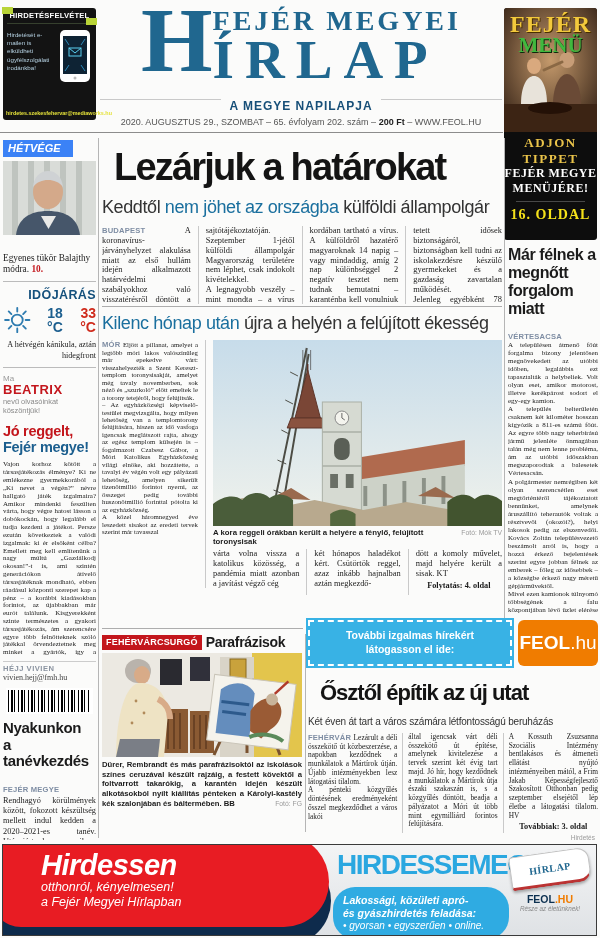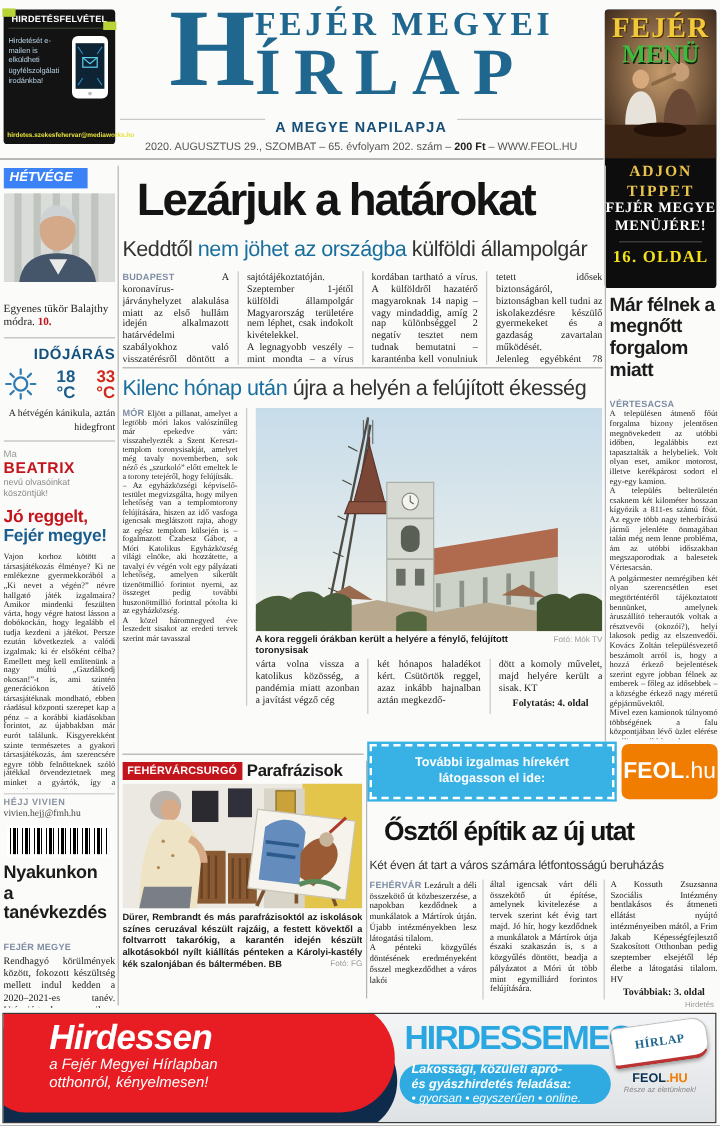--- a/index.html
+++ b/index.html
@@ -124,21 +124,21 @@
   
   .hirdetes-note{position:absolute;right:5px;top:834px;font:6.5px "Liberation Sans",sans-serif;color:#999}
   .bottom-ad{position:absolute;left:2px;top:844px;width:595px;height:92px;background:linear-gradient(180deg,#f3f4f5,#dfe2e5);border:1px solid #3a3a3a;box-sizing:border-box;overflow:hidden}
   .navy{position:absolute;left:-10px;top:12px;width:338px;height:88px;background:#0e2b4c;border-radius:10px 80px 90px 60px/10px 90px 90px 60px}
   .redblob{position:absolute;left:-12px;top:-8px;width:338px;height:90px;background:#e81c23;border-radius:10px 80px 90px 60px/10px 90px 90px 60px;color:#fff;padding:14px 0 0 50px;box-sizing:border-box}
   .rb-title{font:700 29px/1 "Liberation Sans",sans-serif;font-style:italic;letter-spacing:-.5px}
   .rb-l{font:italic 400 12.5px/1.2 "Liberation Sans",sans-serif}
   .site{position:absolute;left:334px;top:6px;display:flex;align-items:flex-start}
   .site-name,.site-tld{font:800 28px/1 "Liberation Sans",sans-serif;color:#2aa7e0;letter-spacing:-1.5px}
   .cursor{position:relative;top:10px;margin:0 -3px}
-  .blueblob{position:absolute;left:330px;top:42px;width:176px;height:33px;background:#2fabe2;border-radius:22px;color:#fff;display:flex;flex-direction:column;justify-content:center;padding-left:10px;box-sizing:border-box}
+  .blueblob{position:absolute;left:330px;top:42px;width:176px;height:52px;background:#2fabe2;border-radius:22px;color:#fff;display:flex;flex-direction:column;justify-content:center;padding-left:10px;box-sizing:border-box}
   .bb1{font:italic 700 10.5px/1.2 "Liberation Sans",sans-serif}
   .bb3{font:italic 400 10px/1.2 "Liberation Sans",sans-serif}
   .paper{position:absolute;right:4px;top:5px;width:84px;text-align:center}
   .paper-roll{width:78px;height:30px;margin:2px auto 0;background:#fff;border:1px solid #c2c2c2;border-radius:4px 12px 12px 4px;transform:rotate(-8deg);display:flex;align-items:center;justify-content:center;box-shadow:0 2px 3px rgba(0,0,0,.3);border-bottom:3px solid #b33;}
   .pr-title{font:700 10px "Liberation Serif",serif;color:#20678f;letter-spacing:.5px}
   .feol2{margin-top:7px;font:800 10.5px "Liberation Sans",sans-serif;color:#0c3050}
   .feol2 .tld{color:#f07c00;font-weight:800}
   .feol-tag{font:italic 6.3px "Liberation Sans",sans-serif;color:#888}
 </style>
 </head>
@@ -416,22 +416,22 @@
       
     </div>
   </aside>
 
   <div class="hirdetes-note">Hirdetés</div>
 
   <footer class="bottom-ad">
     <div class="navy"></div>
     <div class="redblob">
       <div class="rb-title">Hirdessen</div>
+      <div class="rb-l">otthonról, kényelmesen!</div>
       <div class="rb-l">a Fejér Megyei Hírlapban</div>
-      <div class="rb-l">otthonról, kényelmesen!</div>
     </div>
     <div class="site">
       <span class="site-name">HIRDESSEMEG</span>
       <svg class="cursor" width="22" height="24" viewBox="0 0 24 26">
         <circle cx="8" cy="7" r="3.5" fill="#f07c00"></circle>
         <path d="M2 2l3 3M14 1l-2 3.5M1 12l3.5-1" stroke="#f07c00" stroke-width="1.6" stroke-linecap="round"></path>
         <path d="M8 6l12 11-6 .5 3.4 7-3.4 1.5-3.3-7L6 22z" fill="#fff" stroke="#1d8fc9" stroke-width="1.6" stroke-linejoin="round"></path>
       </svg>
       <span class="site-tld">HU</span>
     </div>

